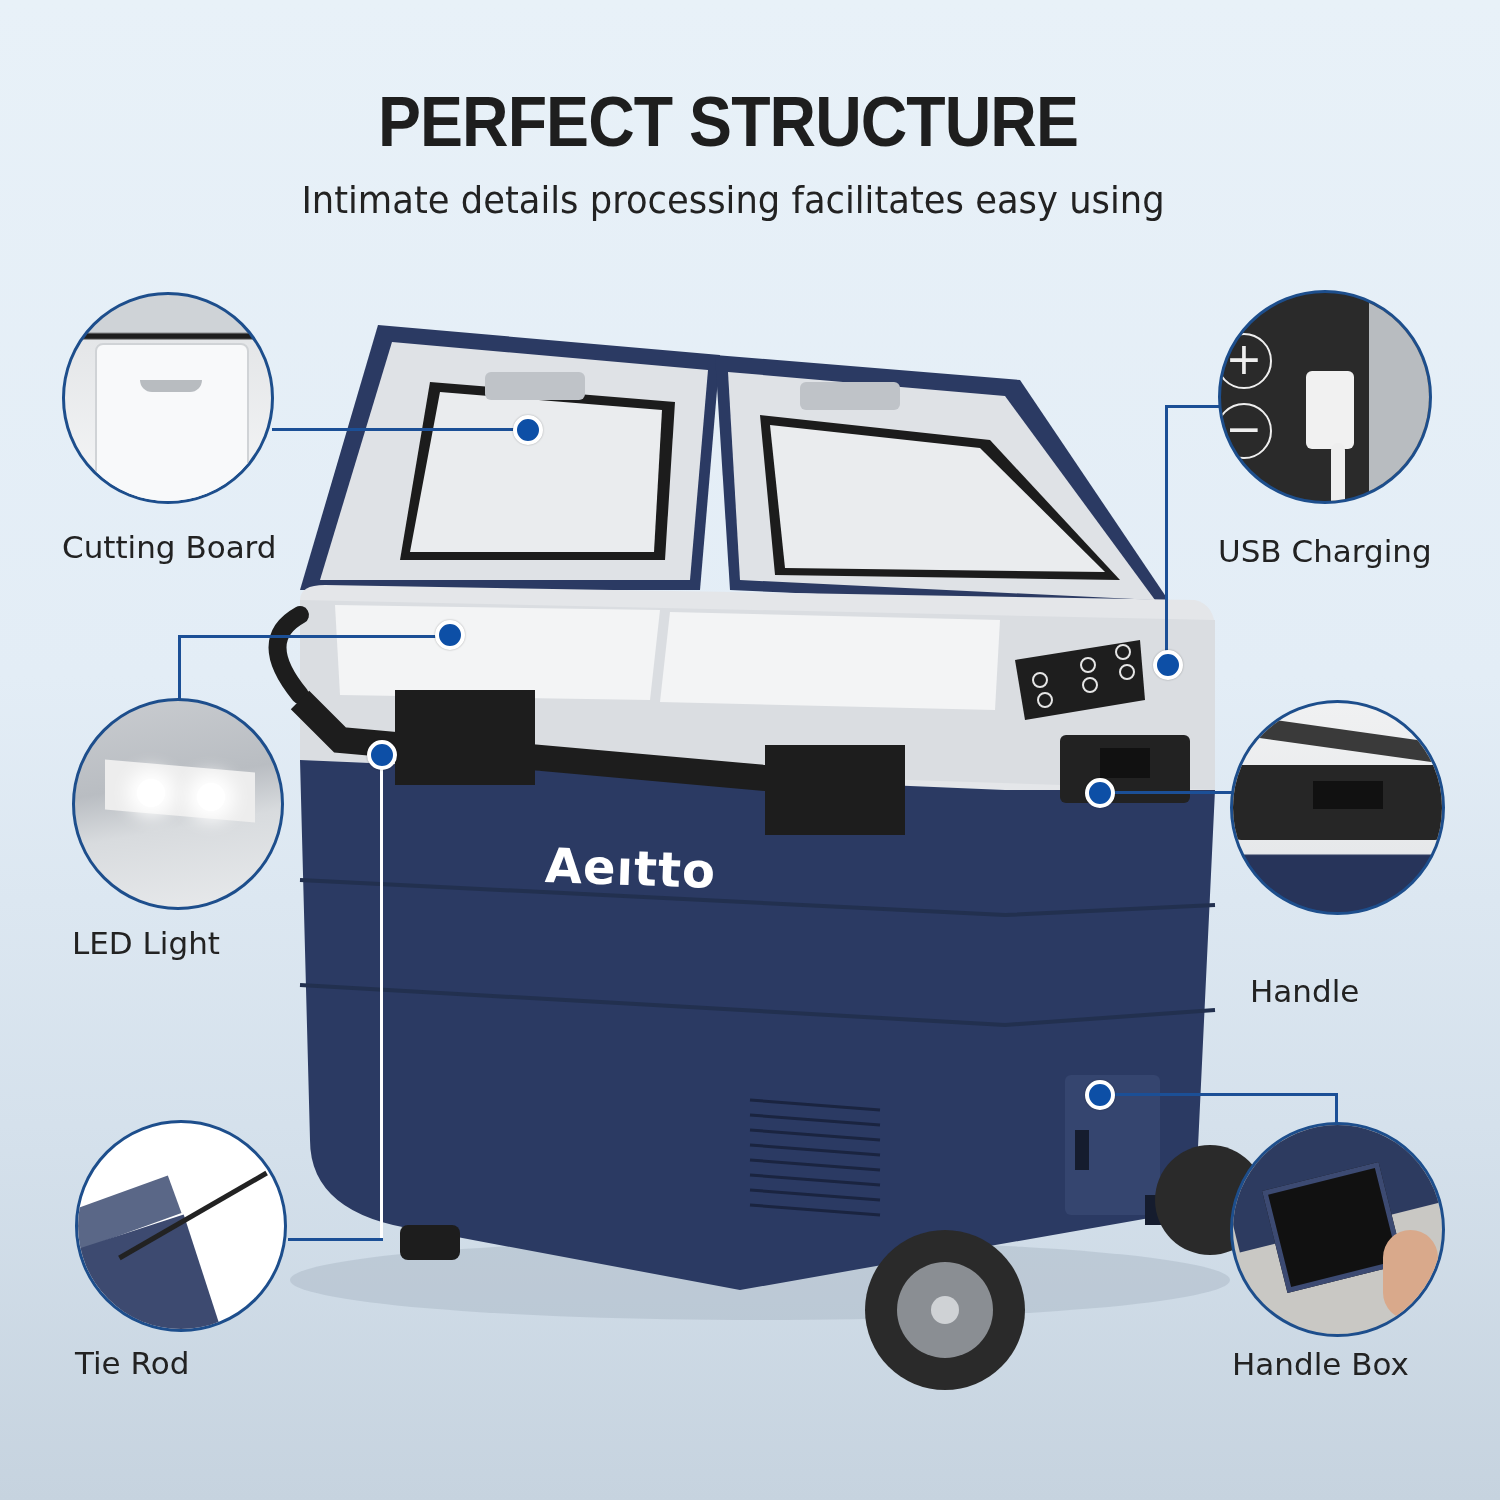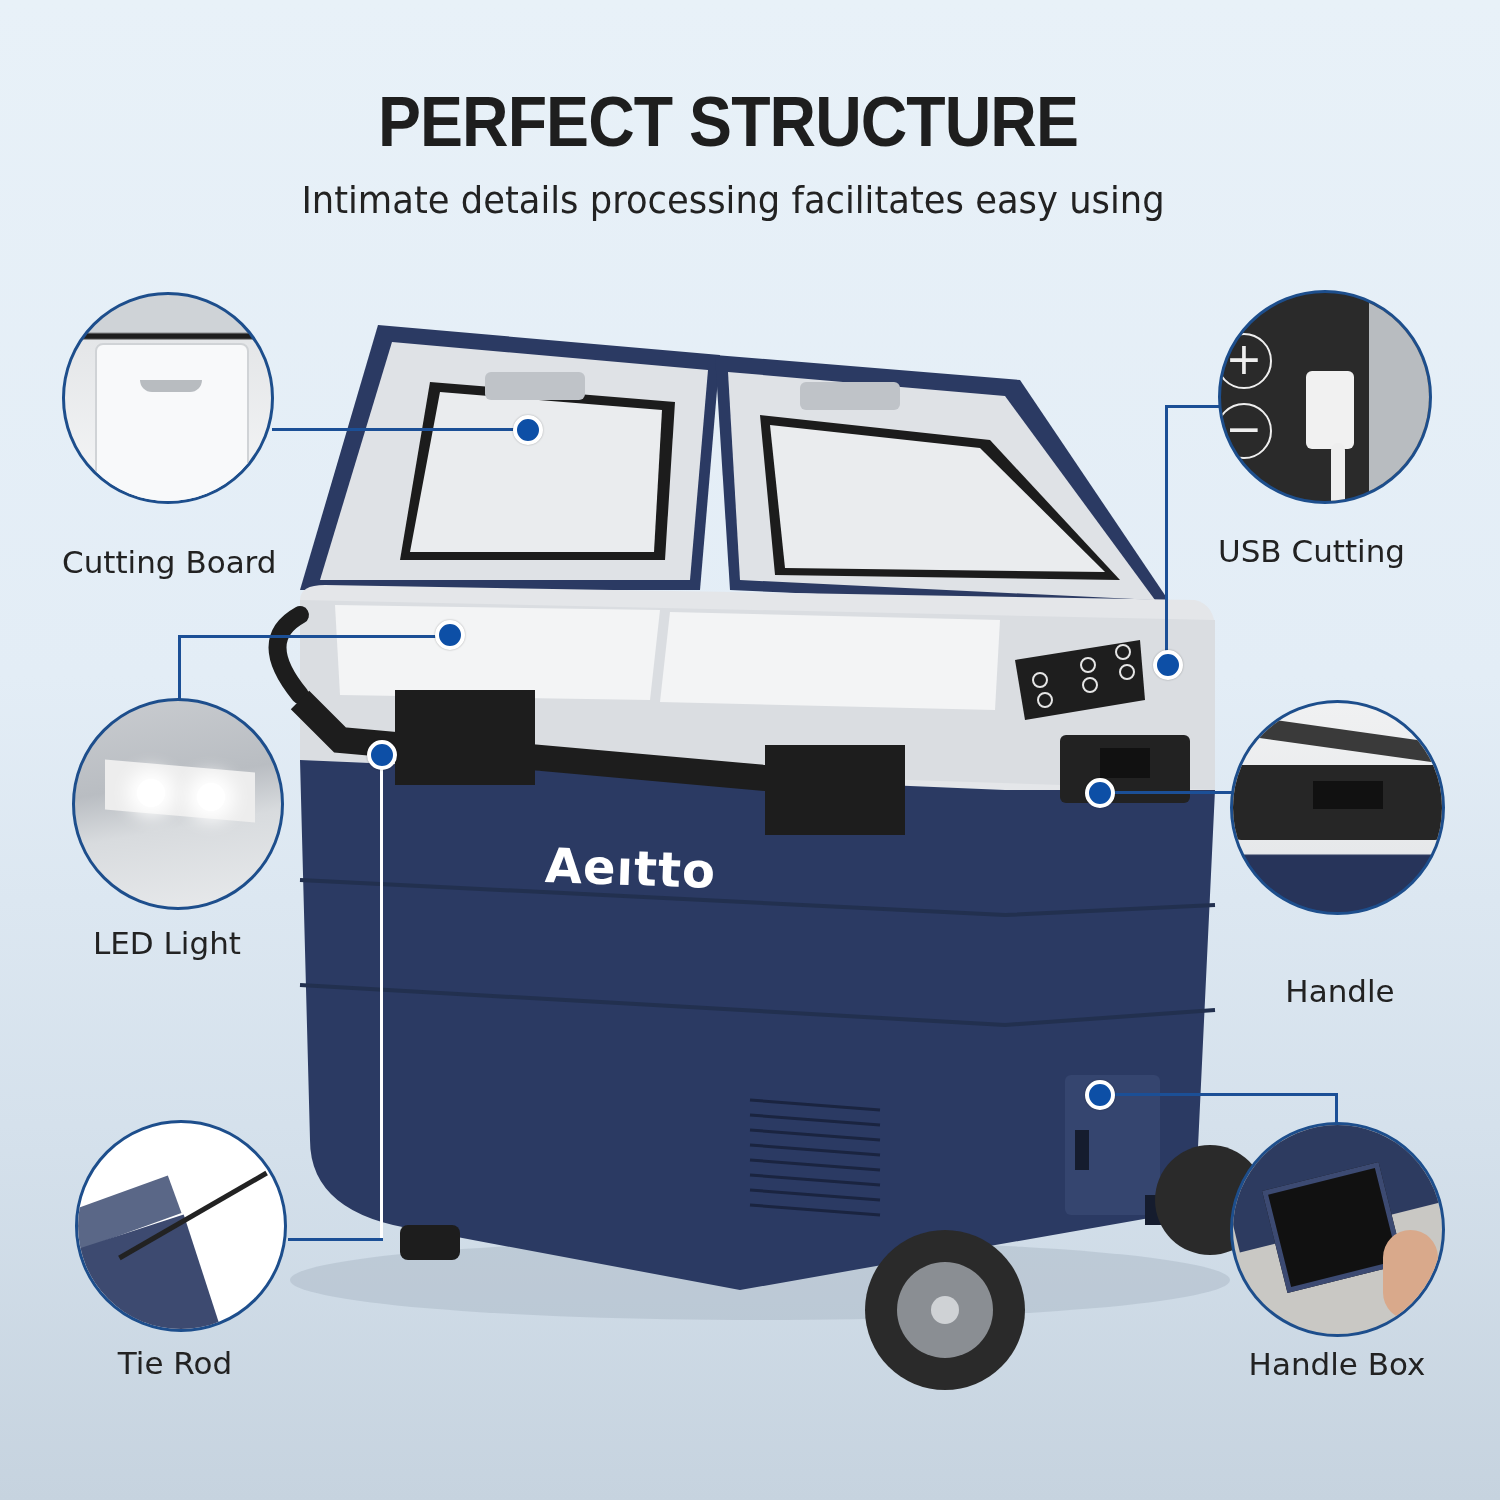--- a/index.html
+++ b/index.html
@@ -4,21 +4,21 @@
 <style>
   html,body{margin:0;padding:0;}
   body{width:1500px;height:1500px;overflow:hidden;position:relative;
     font-family:"DejaVu Sans","Liberation Sans",sans-serif;
     background:linear-gradient(180deg,#e8f1f8 0%,#e3edf6 45%,#d5e1ec 75%,#c6d3df 100%);}
   .title{position:absolute;left:0;width:1456px;top:82px;text-align:center;
     font-family:"Liberation Sans",sans-serif;font-weight:bold;font-size:70px;letter-spacing:-1px;color:#1e1e1e;transform:scaleX(0.92);}
   .subtitle{position:absolute;left:0;width:1466px;top:178px;text-align:center;
     font-family:"DejaVu Sans",sans-serif;font-size:38px;color:#222;transform:scaleX(0.93);}
   .circle{position:absolute;border-radius:50%;border:3px solid #1d4e8c;overflow:hidden;box-sizing:border-box;}
-  .clabel{position:absolute;font-family:"DejaVu Sans",sans-serif;font-size:31px;color:#222;text-align:center;white-space:nowrap;}
+  .clabel{position:absolute;font-family:"DejaVu Sans",sans-serif;font-size:31px;color:#222;white-space:nowrap;}
   .line{position:absolute;background:#1b4f96;}
   .dot{position:absolute;width:22px;height:22px;border-radius:50%;background:#0d4fa6;border:4px solid #fff;box-sizing:content-box;transform:translate(-15px,-15px);z-index:5;box-shadow:0 0 2px rgba(0,0,0,.3);}
   svg{position:absolute;left:0;top:0;}
 </style>
 </head>
 <body>
 
 <div class="title">PERFECT STRUCTURE</div>
 <div class="subtitle">Intimate details processing facilitates easy using</div>
 
@@ -110,21 +110,21 @@
 <div class="dot" style="left:450px;top:635px;"></div>
 <div class="dot" style="left:382px;top:755px;"></div>
 <div class="dot" style="left:1168px;top:665px;"></div>
 <div class="dot" style="left:1100px;top:793px;"></div>
 <div class="dot" style="left:1100px;top:1095px;"></div>
 
 <div class="circle" style="left:62px;top:292px;width:212px;height:212px;background:linear-gradient(180deg,#cfd3d7 0%,#cfd3d7 18%,#1e1e1e 19%,#1e1e1e 21%,#e4e6e8 22%,#f5f6f7 100%);">
   <div style="position:absolute;left:30px;top:48px;width:150px;height:160px;background:#f8f9fa;border-radius:8px;border:2px solid #d0d3d6;"></div>
   <div style="position:absolute;left:75px;top:85px;width:62px;height:12px;background:#b8bcc0;border-radius:0 0 30px 30px;"></div>
 </div>
-<div class="clabel" style="left:62px;top:544px;width:230px;text-align:left;">Cutting Board</div>
+<div class="clabel" style="left:62px;top:529px;width:230px;text-align:left;">Cutting Board</div>
 
 <div class="circle" style="left:72px;top:698px;width:212px;height:212px;background:linear-gradient(170deg,#c9ccd0 0%,#b9bdc2 40%,#d8dbde 60%,#e8eaec 100%);">
   <div style="position:absolute;left:30px;top:65px;width:150px;height:50px;background:#ededed;transform:skewY(5deg);"></div>
   <div style="position:absolute;left:62px;top:78px;width:28px;height:28px;border-radius:50%;background:#fff;box-shadow:0 0 18px 10px #fff;"></div>
   <div style="position:absolute;left:122px;top:82px;width:28px;height:28px;border-radius:50%;background:#fff;box-shadow:0 0 18px 10px #fff;"></div>
 </div>
 <div class="clabel" style="left:72px;top:925px;width:190px;">LED Light</div>
 
 <div class="circle" style="left:75px;top:1120px;width:212px;height:212px;background:#fff;">
   <div style="position:absolute;left:-10px;top:70px;width:110px;height:40px;background:#5a6787;transform:rotate(-20deg);"></div>
@@ -133,21 +133,21 @@
 </div>
 <div class="clabel" style="left:75px;top:1345px;width:200px;">Tie Rod</div>
 
 <div class="circle" style="left:1218px;top:290px;width:214px;height:214px;background:#2a2a2a;">
   <div style="position:absolute;right:0;top:0;width:60px;height:214px;background:#b8bcc0;"></div>
   <div style="position:absolute;left:-5px;top:40px;width:52px;height:52px;border-radius:50%;border:2px solid #eee;color:#eee;font-size:44px;line-height:48px;text-align:center;">+</div>
   <div style="position:absolute;left:-5px;top:110px;width:52px;height:52px;border-radius:50%;border:2px solid #eee;color:#eee;font-size:44px;line-height:48px;text-align:center;">−</div>
   <div style="position:absolute;left:85px;top:78px;width:48px;height:78px;background:#f1f1f1;border-radius:6px;"></div>
   <div style="position:absolute;left:110px;top:150px;width:14px;height:70px;background:#eee;border-radius:7px;"></div>
 </div>
-<div class="clabel" style="left:1218px;top:533px;width:240px;text-align:left;">USB Cutting</div>
+<div class="clabel" style="left:1218px;top:533px;width:240px;text-align:left;">USB Charging</div>
 
 <div class="circle" style="left:1230px;top:700px;width:215px;height:215px;background:linear-gradient(180deg,#f0f1f2 0%,#e6e8ea 72%,#27345a 73%);">
   <div style="position:absolute;left:20px;top:28px;width:200px;height:20px;background:#3a3a3a;transform:rotate(8deg);"></div>
   <div style="position:absolute;left:0;top:62px;width:210px;height:75px;background:#262626;border-radius:8px;"></div>
   <div style="position:absolute;left:80px;top:78px;width:70px;height:28px;background:#111;"></div>
 </div>
 <div class="clabel" style="left:1250px;top:926px;width:180px;margin-top:47px;">Handle</div>
 
 <div class="circle" style="left:1230px;top:1122px;width:215px;height:215px;background:#c9c8c4;">
   <div style="position:absolute;left:-10px;top:-10px;width:240px;height:110px;background:#2d3b60;transform:rotate(-14deg);"></div>

